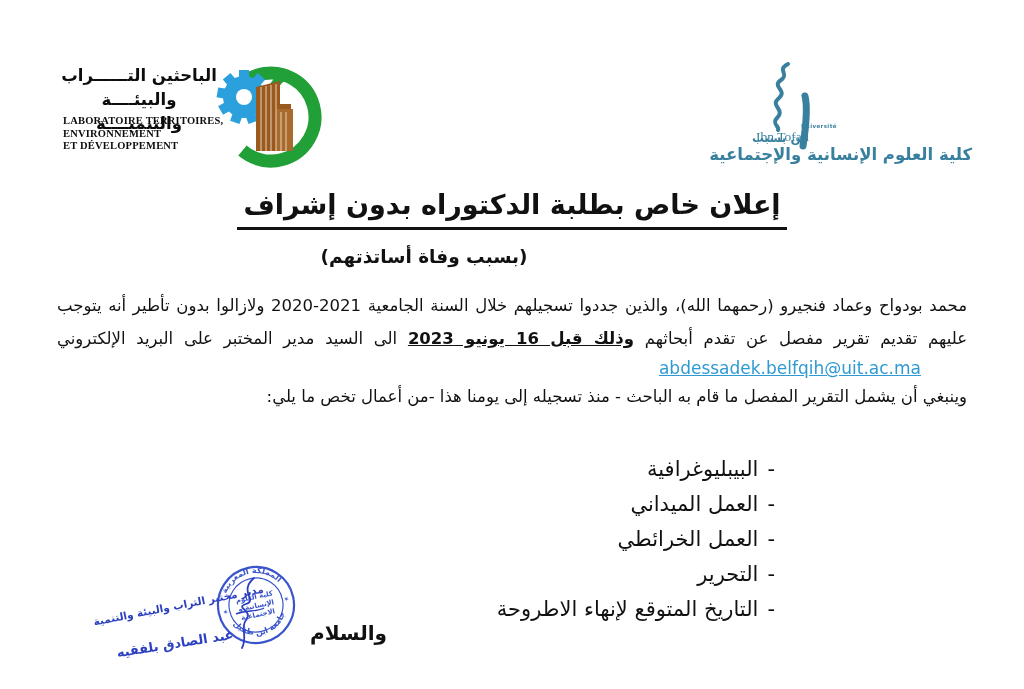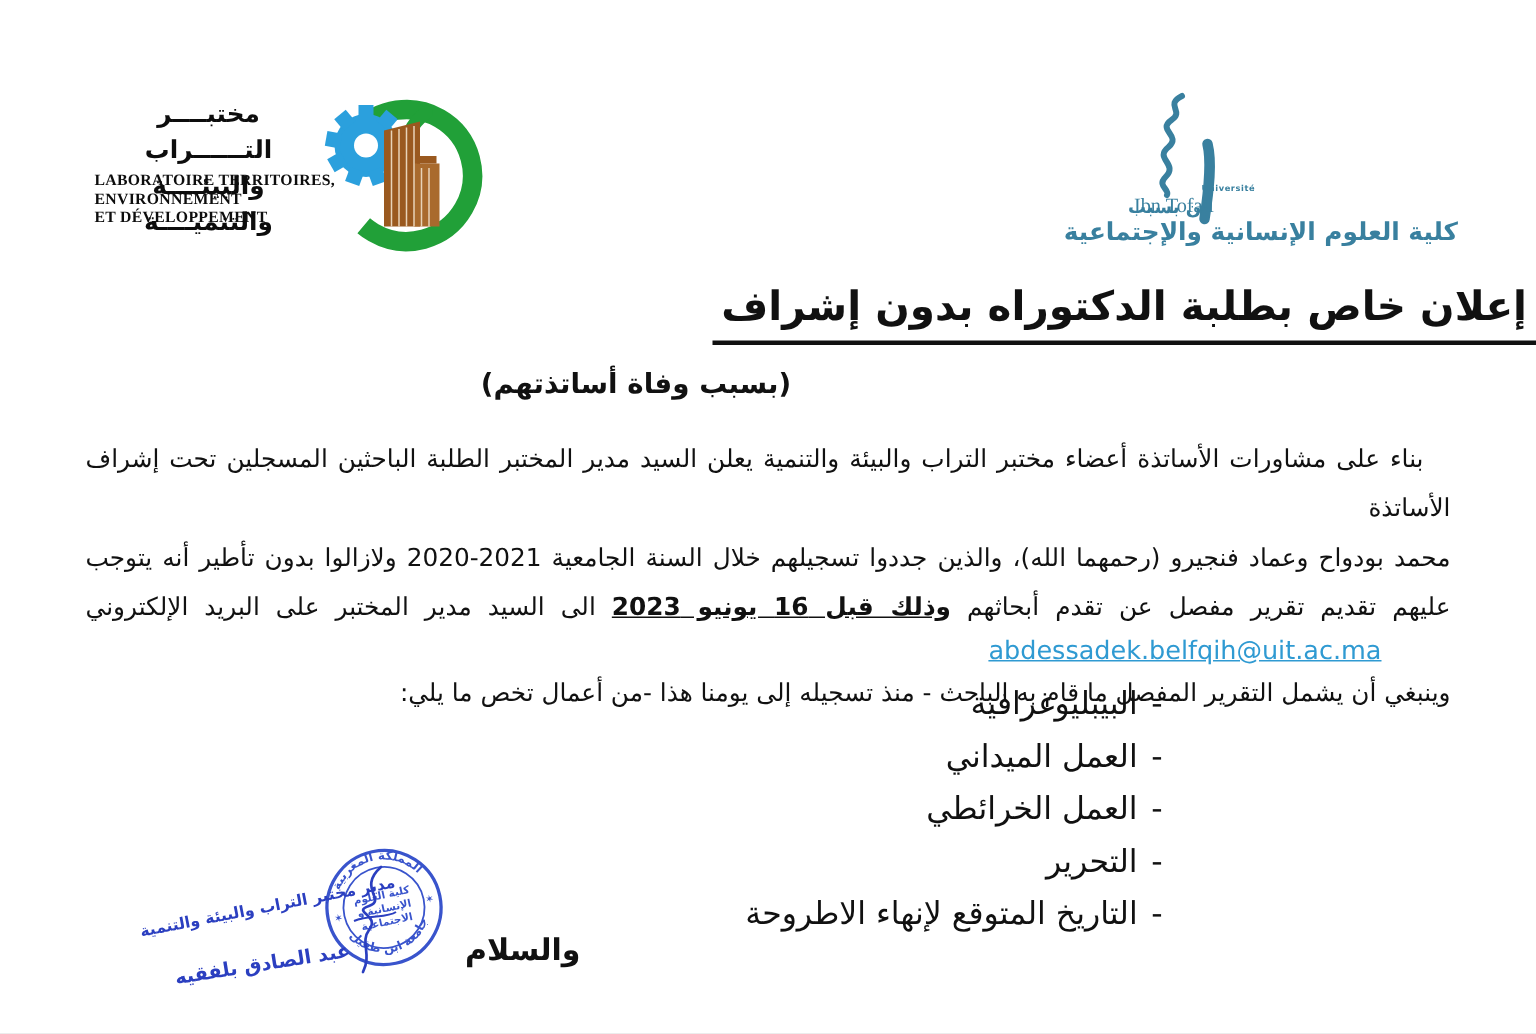--- a/index.html
+++ b/index.html
@@ -18,21 +18,21 @@
   .univ-mark{position:absolute; left:758px; top:60px;}
   .univ-universite{position:absolute; left:801px; top:123px; font-size:5.5px; letter-spacing:.4px;
     color:#39809f; font-weight:bold;}
   .univ-name-la{position:absolute; left:756px; top:129px; font-family:"Liberation Serif", serif;
     font-size:13.5px; color:#39809f;}
   .univ-name-ar{position:absolute; left:752px; top:131px; font-size:12px; font-weight:bold;
     color:#39809f; direction:rtl;}
   .faculty-name{position:absolute; left:650px; top:145px; width:322px; direction:rtl;
     text-align:right; font-size:16.5px; font-weight:bold; color:#39809f;}
   
-  .doc-title{position:absolute; left:0; top:189px; width:1024px; text-align:right; direction:rtl;}
+  .doc-title{position:absolute; left:0; top:189px; width:1024px; text-align:center; direction:rtl;}
   .doc-title span{display:inline-block; font-size:27px; font-weight:bold;
     border-bottom:3px solid #111; padding:0 6px 7px;}
   .doc-subtitle{position:absolute; left:0; top:246px; width:848px; text-align:center;
     direction:rtl; font-size:18.5px; font-weight:bold;}
   
   .body-text{position:absolute; left:57px; top:289px; width:910px; direction:rtl; font-size:16.5px;}
   .body-line{text-align:justify; text-align-last:justify; line-height:33px;}
   .body-line.first{text-indent:18px;}
   .uline{text-decoration:underline; font-weight:bold;}
   .email-line{direction:ltr; text-align:right; padding-right:46px; line-height:24px; margin-top:1px;}
@@ -51,21 +51,21 @@
   .sig-name{position:absolute; left:116px; top:636px; white-space:nowrap; direction:rtl;
     font-size:13px; font-weight:600; color:#2b3fc0; transform:rotate(-9deg);}
   .sig-squiggle{position:absolute; left:224px; top:574px;}
 </style>
 </head>
 <body>
 
 <div class="page">
 
   <div class="lab-arabic">
-    <div>مختبــــر التــــــراب</div>
+    <div>الباحثين التــــــراب</div>
     <div>والبيئــــة والتنميــــة</div>
   </div>
   <div class="lab-french">
     <div>LABORATOIRE TERRITOIRES,</div>
     <div>ENVIRONNEMENT</div>
     <div>ET DÉVELOPPEMENT</div>
   </div>
   <svg class="lab-mark" width="112" height="112" viewBox="0 0 112 112">
 
     <circle cx="57" cy="60" r="44" fill="none" stroke="#21a038" stroke-width="13" stroke-dasharray="205 72" stroke-dashoffset="-10" transform="rotate(-150 57 60)"></circle>
@@ -108,21 +108,20 @@
   <div class="univ-name-la">Ibn Tofail</div>
   <div class="univ-name-ar">بن بسبب</div>
   <div class="faculty-name">كلية العلوم الإنسانية والإجتماعية</div>
 
   <div class="doc-title">
     <span>إعلان خاص بطلبة الدكتوراه بدون إشراف</span>
   </div>
   <div class="doc-subtitle">(بسبب وفاة أساتذتهم)</div>
 
   <div class="body-text">
-    <div class="body-line first">بناء على مشاورات الأساتذة أعضاء مختبر التراب والبيئة والتنمية يعلن السيد مدير المختبر الطلبة الباحثين المسجلين تحت إشراف الأساتذة</div>
     <div class="body-line">محمد بودواح وعماد فنجيرو (رحمهما الله)، والذين جددوا تسجيلهم خلال السنة الجامعية 2021-2020 ولازالوا بدون تأطير أنه يتوجب</div>
     <div class="body-line"><span>عليهم تقديم تقرير مفصل عن تقدم أبحاثهم </span><span class="uline">وذلك قبل 16 يونيو 2023</span><span> الى السيد مدير المختبر على البريد الإلكتروني</span></div>
     <div class="email-line">
       <a href="abdessadek.belfqih@uit.ac.ma">abdessadek.belfqih@uit.ac.ma</a>
     </div>
     <div class="list-intro">وينبغي أن يشمل التقرير المفصل ما قام به الباحث - منذ تسجيله إلى يومنا هذا -من أعمال تخص ما يلي:</div>
   </div>
 
   <div class="work-list">
     <div class="list-row"><span class="bullet">-</span><span>البيبليوغرافية</span></div>

